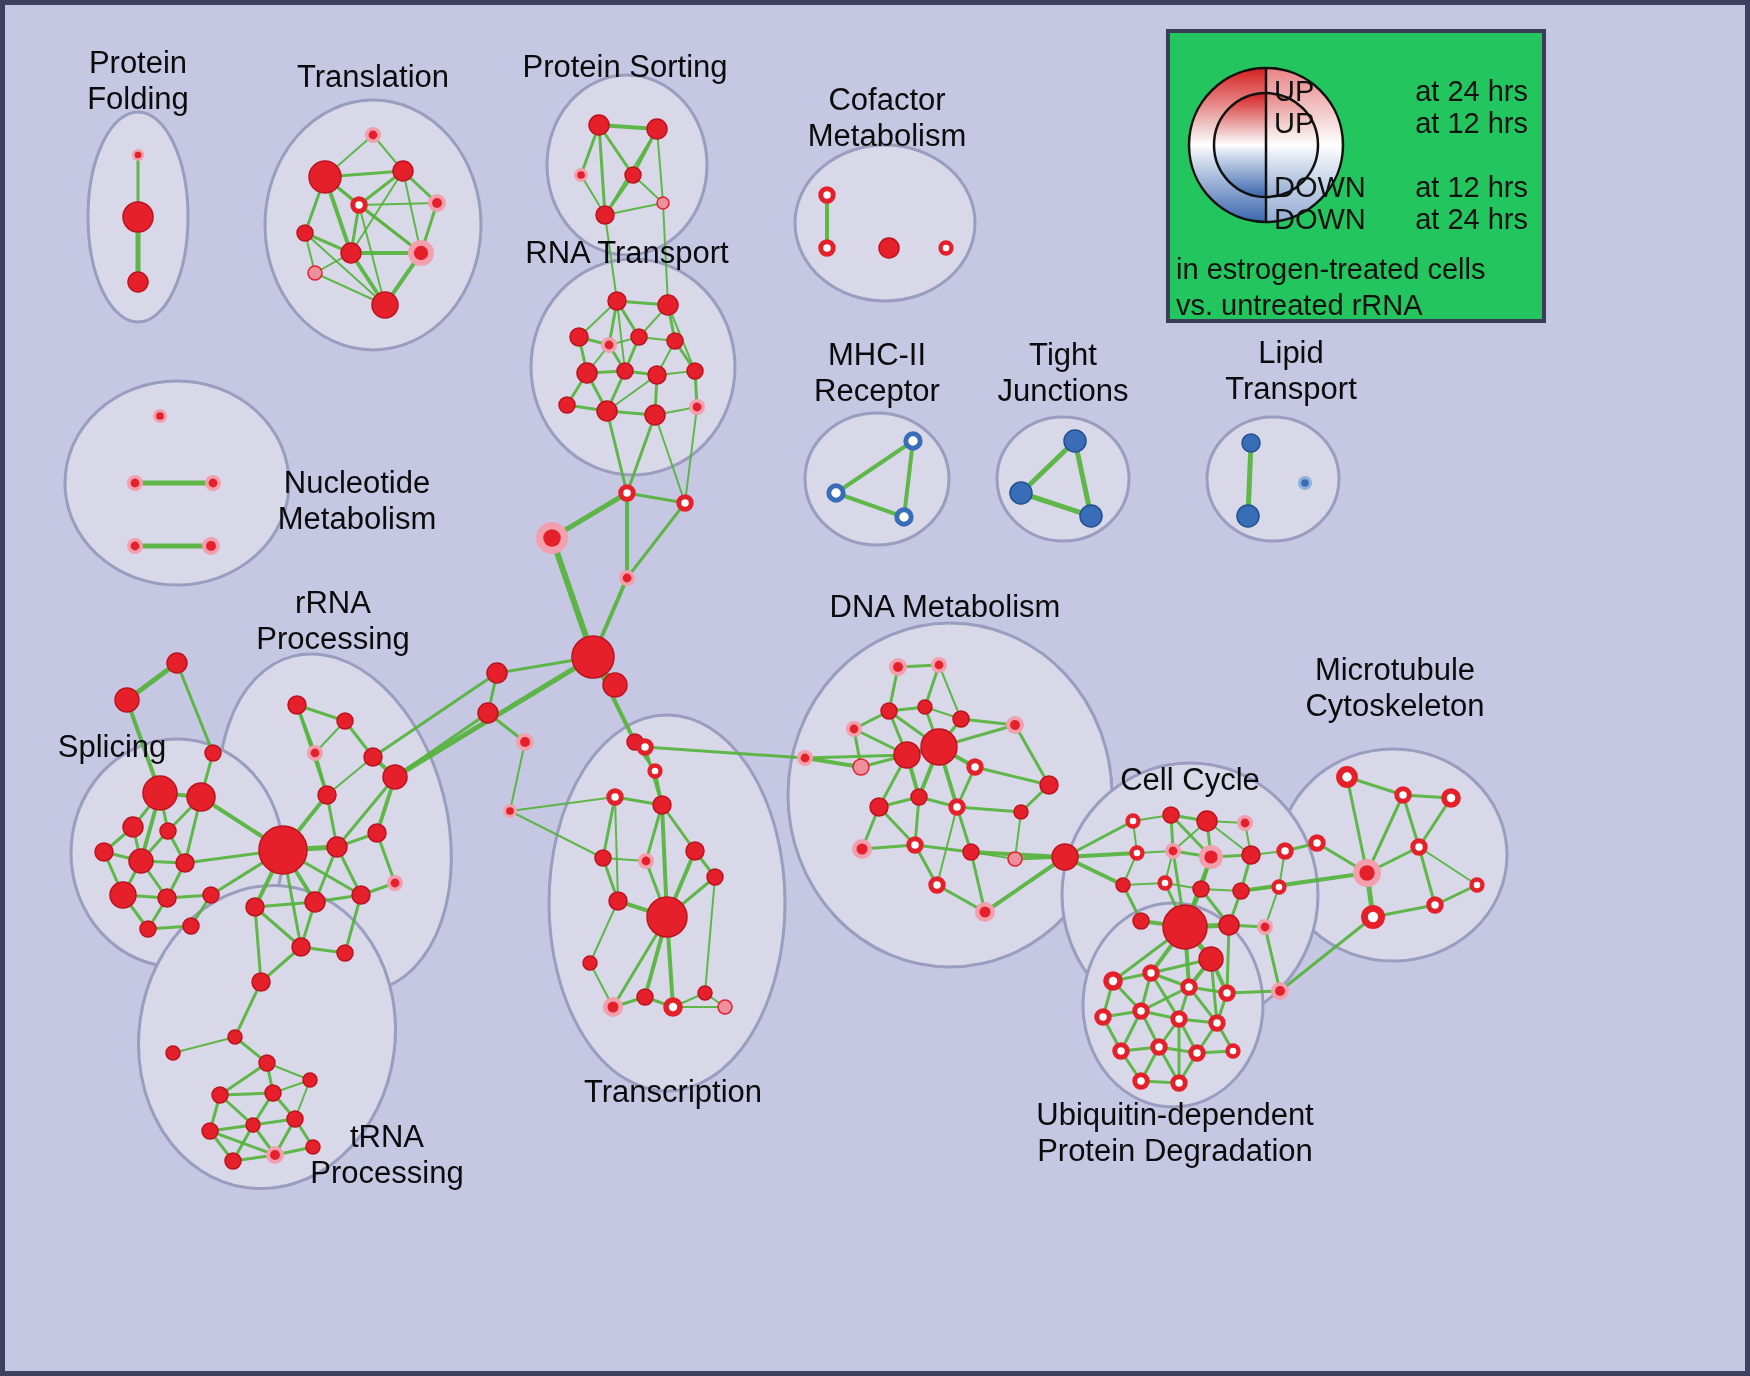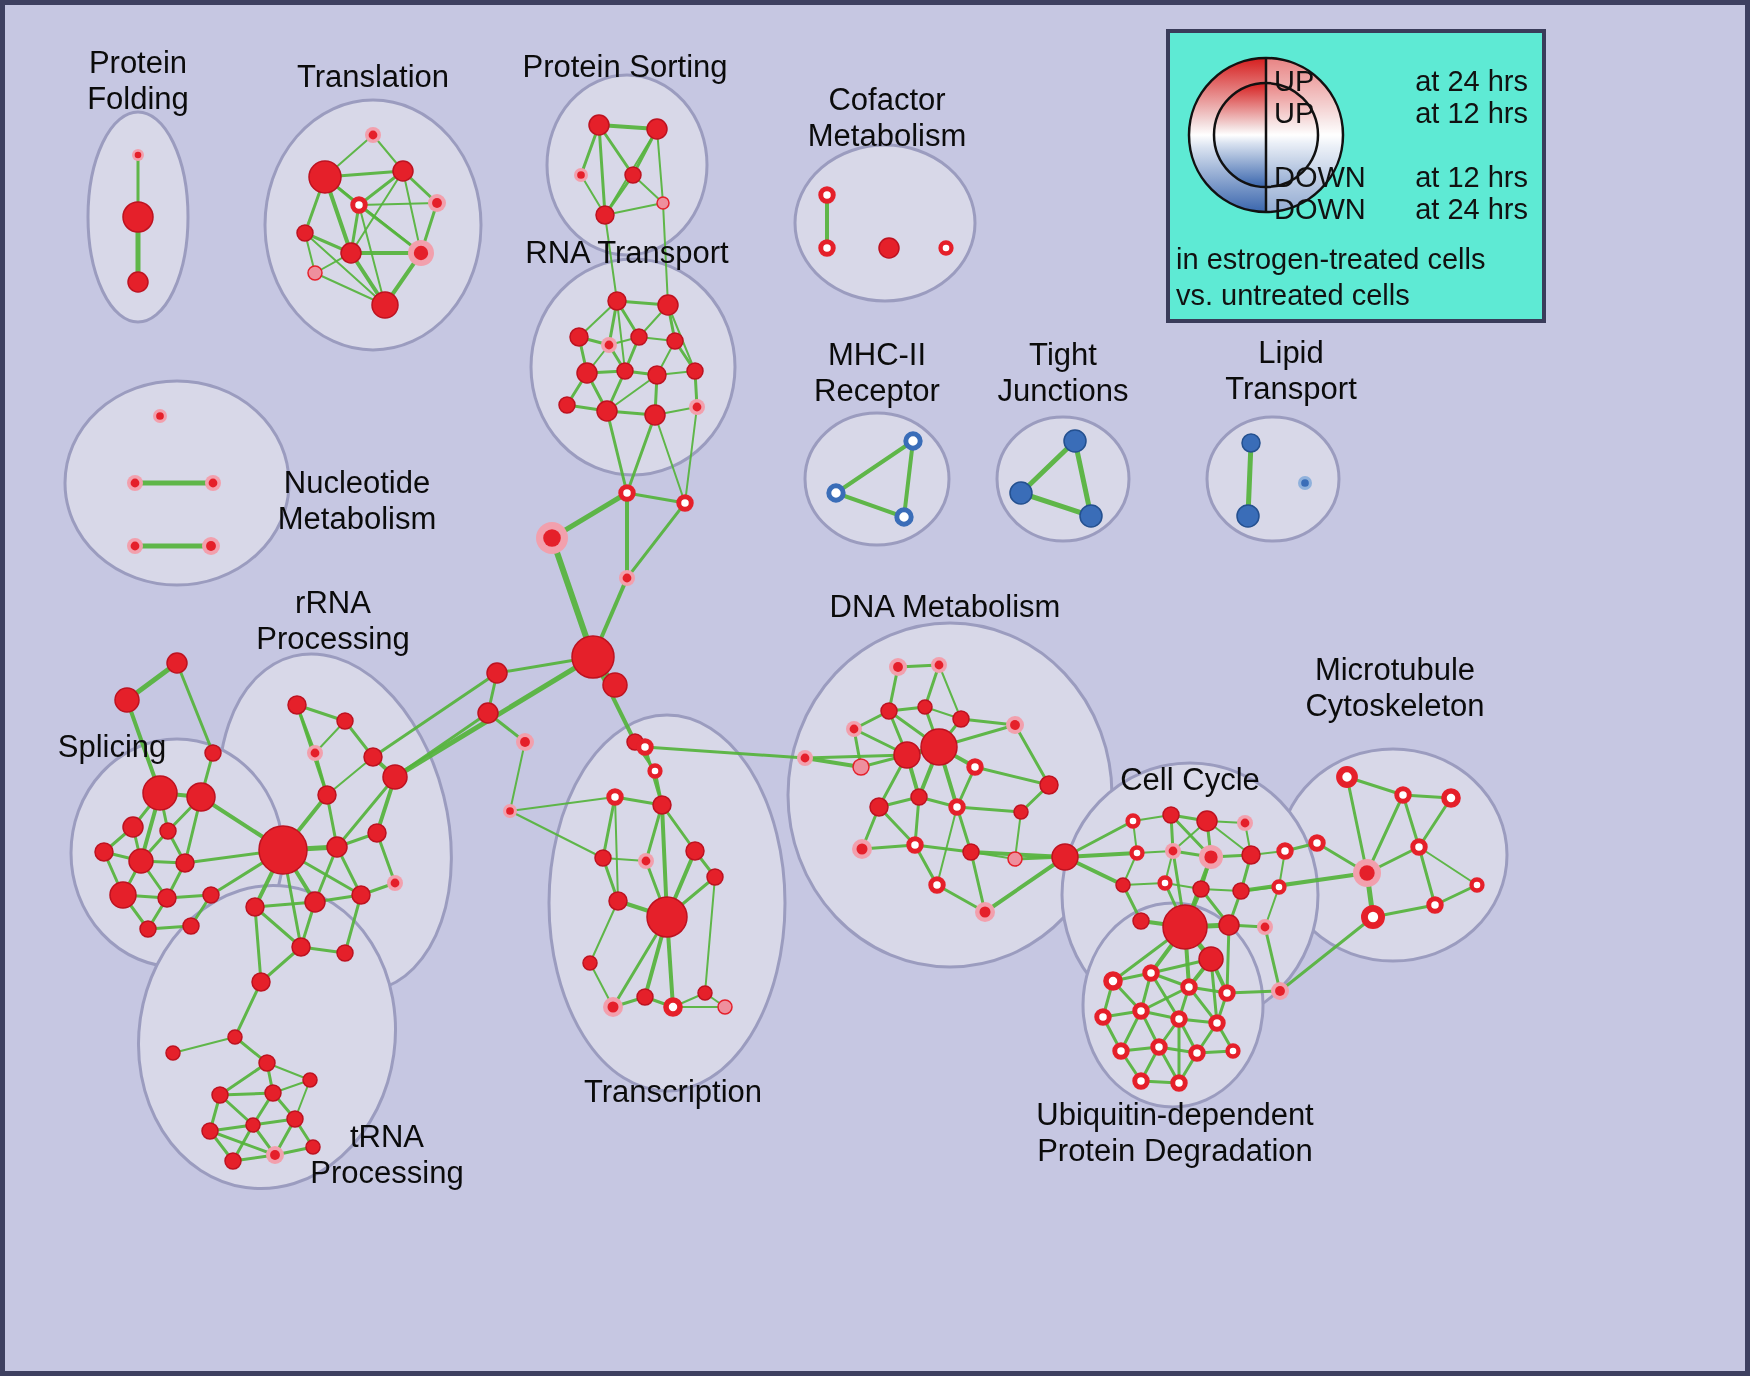--- a/index.html
+++ b/index.html
@@ -1,19 +1,19 @@
 <!DOCTYPE html>
 <html><head>
 <meta charset="utf-8">
 <style>
   *{margin:0;padding:0;box-sizing:border-box}
   html,body{width:1750px;height:1376px;background:#ffffff;font-family:"Liberation Sans",sans-serif}
   .figure{position:relative;width:1750px;height:1376px;background:#c6c7e2;border:5px solid #3e4060;overflow:hidden}
   .network{position:absolute;left:0;top:0}
-  .legend{position:absolute;left:1161px;top:24px;width:380px;height:294px;border:4px solid #3a3c5a;background:#5eead4;padding:2px 6px 0 6px;z-index:5}
+  .legend{position:absolute;left:1161px;top:24px;width:380px;height:294px;border:4px solid #3a3c5a;background:#22c55e;padding:12px 6px 0 6px;z-index:5}
   .legend-note{font-size:29px;color:#111;line-height:1.25;margin-top:2px}
   .legend-svg text{fill:#111;font-size:29px;font-family:"Liberation Sans",sans-serif}
 </style>
 </head>
 <body>
 
 <div class="figure">
 
   <svg class="network" width="1750" height="1376" viewBox="0 0 1750 1376">
       <g>
@@ -1033,17 +1033,17 @@
       <text x="352" y="56" text-anchor="end">at 24 hrs</text>
       <text x="98" y="88">UP</text>
       <text x="352" y="88" text-anchor="end">at 12 hrs</text>
       <text x="98" y="152">DOWN</text>
       <text x="352" y="152" text-anchor="end">at 12 hrs</text>
       <text x="98" y="184">DOWN</text>
       <text x="352" y="184" text-anchor="end">at 24 hrs</text>
     </svg>
     <div class="legend-note">
       <div>in estrogen-treated cells</div>
-      <div>vs. untreated cells</div>
+      <div>vs. untreated rRNA</div>
     </div>
   </div>
 
 </div>
 
 </body></html>

